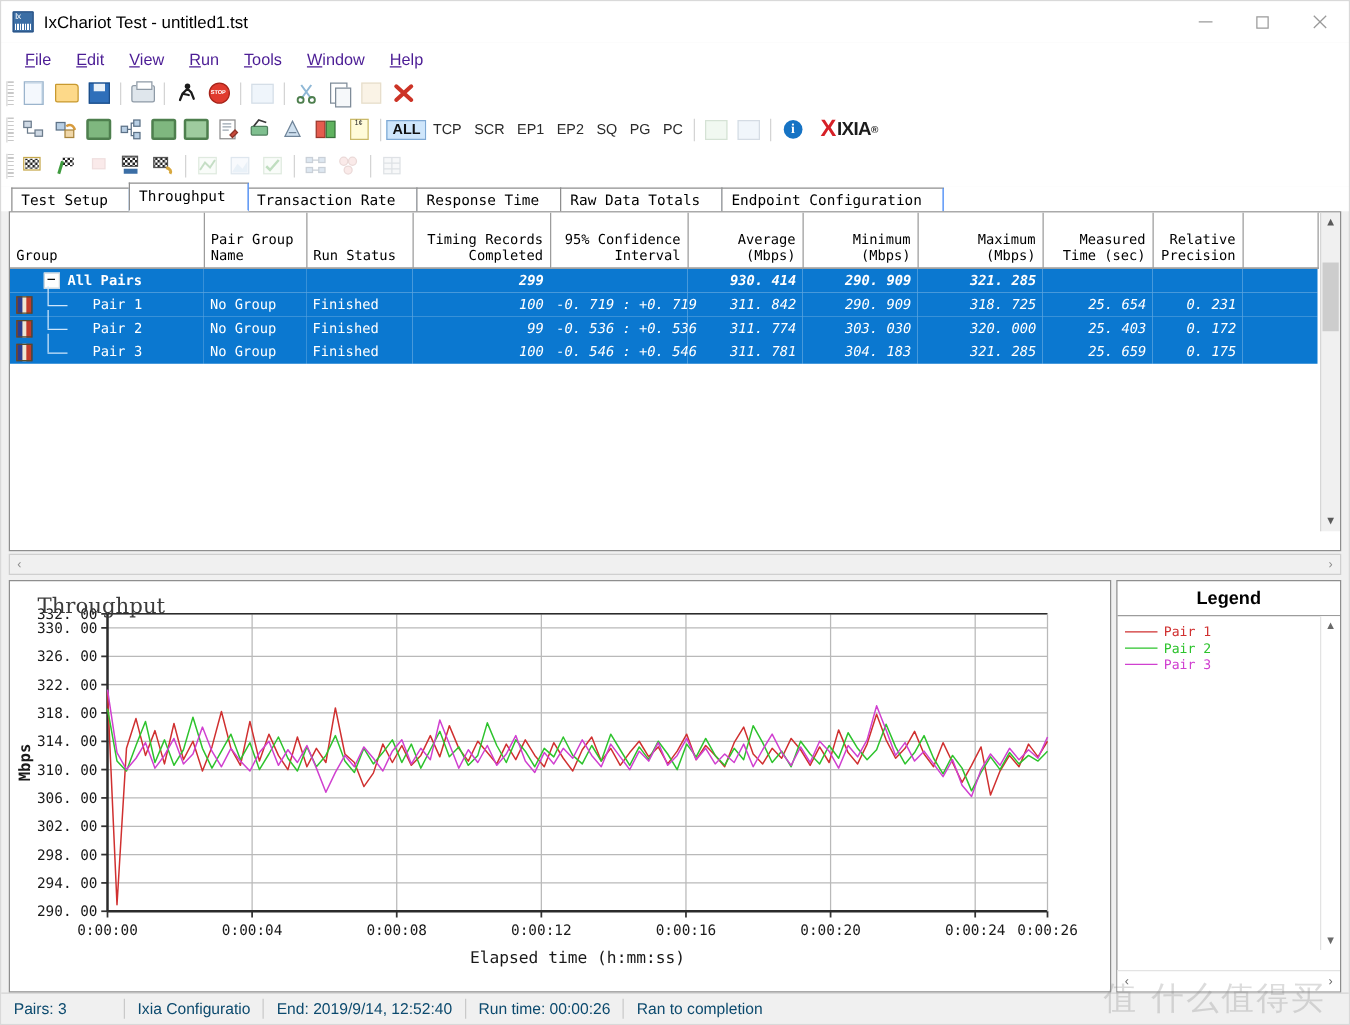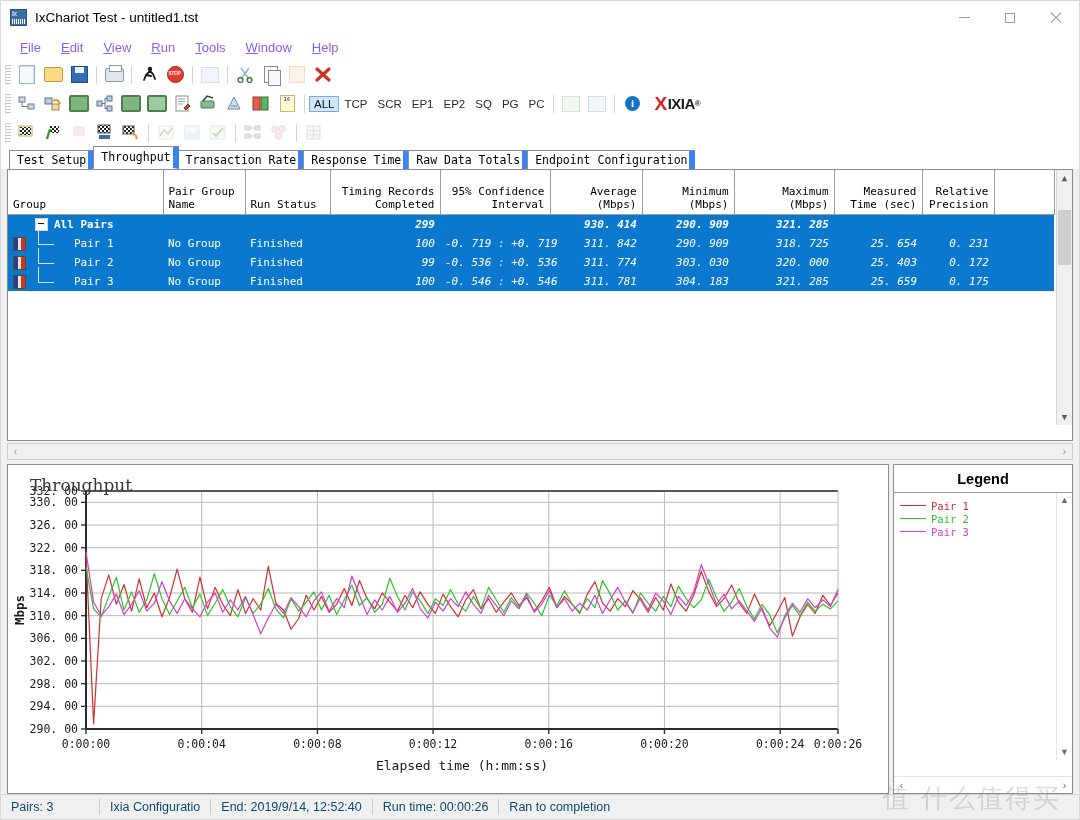--- a/index.html
+++ b/index.html
@@ -32,35 +32,35 @@
   .glyph-max{display:block;width:10px;height:10px;border:1px solid #9a9a9a;box-sizing:border-box;}
   .glyph-close{display:block;width:12px;height:12px;position:relative;}
   .glyph-close:before,.glyph-close:after{content:"";position:absolute;left:-1px;top:5px;
       width:14px;height:1px;background:#9a9a9a;}
   .glyph-close:before{transform:rotate(45deg);}
   .glyph-close:after{transform:rotate(-45deg);}
 
   
   .menubar{height:26px;background:#ffffff;display:flex;align-items:center;
            padding-left:9px;flex:0 0 auto;}
-  .menu-item{padding:3px 10px;font-size:13px;color:#8b5cf6;cursor:default;}
+  .menu-item{padding:3px 10px;font-size:13px;color:#4c1d95;cursor:default;}
   .menu-item u{text-decoration:underline;}
 
   
   .toolbars{background:#ffffff;flex:0 0 auto;padding-bottom:2px;}
   .toolbar{height:29px;display:flex;align-items:center;padding-left:4px;}
   .grip{width:5px;height:20px;margin-right:3px;
         background:repeating-linear-gradient(180deg,#c8c8c8 0 1px,transparent 1px 3px);
         border-left:1px solid #d8d8d8;}
   .tb-btn{width:26px;height:24px;display:flex;align-items:center;justify-content:center;
           position:relative;}
   .tb-sep{width:1px;height:18px;background:#d4d4d4;margin:0 4px;}
   .tb-ico{width:18px;height:17px;position:relative;display:block;}
   .tb-lbl{font-size:11.5px;color:#2b2b2b;padding:2px 5px;font-family:"Liberation Sans",sans-serif;}
-  .tb-lbl.active{background:#cfe6fb;box-shadow:inset 0 0 0 1px #7fa9d4;font-weight:normal;color:#111;}
+  .tb-lbl.active{background:#cfe6fb;box-shadow:inset 0 0 0 1px #7fa9d4;font-weight:bold;color:#111;}
   .xixia{display:flex;align-items:center;margin-left:9px;font-weight:bold;font-size:15px;
          letter-spacing:-0.5px;color:#1b1b1b;font-family:"Liberation Sans",sans-serif;}
   .xixia .x{color:#d62027;font-size:19px;margin-right:1px;font-weight:bold;}
   .faded{opacity:.32;}
   .doc-ico{width:14px;height:17px;background:#f4f8fd;border:1px solid #9bb4cc;
         box-shadow:inset -3px 3px 0 -2px #cdddeb;}
   .folder-ico{width:17px;height:13px;background:#fdd989;border:1px solid #c8992f;border-radius:1px 3px 2px 2px;}
   .save-ico{width:15px;height:15px;background:#2f6fba;border:1px solid #1d4e88;}
   .save-ico:after{content:"";position:absolute;left:3px;top:0;width:9px;height:6px;background:#e9f1f9;}
   .print-ico{width:17px;height:12px;background:#dfe6ec;border:1px solid #8e9aa6;border-radius:2px;}
@@ -73,22 +73,22 @@
   .tv-ico{width:16px;height:13px;background:#7fb77f;border:2px solid #4e7f4e;border-radius:2px;}
   .grp-ico{width:16px;height:14px;background:#cfe3f5;border:1px solid #7f9cb8;}
   .num-ico{width:13px;height:15px;background:#fffbd9;border:1px solid #c9b96a;}
   .num-ico:after{content:"1\A2";white-space:pre;position:absolute;left:3px;top:0px;font-size:6px;line-height:7px;color:#2b2b2b;}
   .info-ico{width:15px;height:15px;border-radius:50%;background:#1673c4;}
   .info-ico:after{content:"i";position:absolute;left:6px;top:1px;color:#fff;font-size:11px;font-weight:bold;font-family:"Liberation Serif",serif;}
 
   
   .tabstrip{display:flex;align-items:flex-end;padding-left:8px;height:20px;
             background:#ffffff;flex:0 0 auto;font-family:"DejaVu Sans Mono",monospace;}
-  .tab{font-size:11.5px;padding:2px 2px 3px 7px;border-left:1px solid #8e8e8e;
-       border-right:6px solid #3b82f6;border-top:1px solid #8e8e8e;
+  .tab{font-size:11.5px;padding:2px 17px 3px 7px;border-left:1px solid #8e8e8e;
+       border-right:1px solid #3b82f6;border-top:1px solid #8e8e8e;
        background:#ffffff;color:#000;margin-right:-1px;position:relative;top:1px;}
   .tab.sel{font-weight:normal;padding-top:3px;padding-bottom:4px;top:0;border-bottom:1px solid #fff;z-index:2;}
 
   
   .tablewrap{flex:0 0 auto;margin:0 6px;background:#fff;border:1px solid #8e8e8e;
              height:272px;box-sizing:border-box;position:relative;overflow:hidden;
              font-family:"DejaVu Sans Mono",monospace;}
   table.grid{border-collapse:collapse;width:1046px;table-layout:fixed;}
   table.grid th{background:#ffffff;border:1px solid #9c9c9c;border-top:none;border-left:none;
      font-size:11px;font-weight:normal;color:#000;height:41px;vertical-align:bottom;

